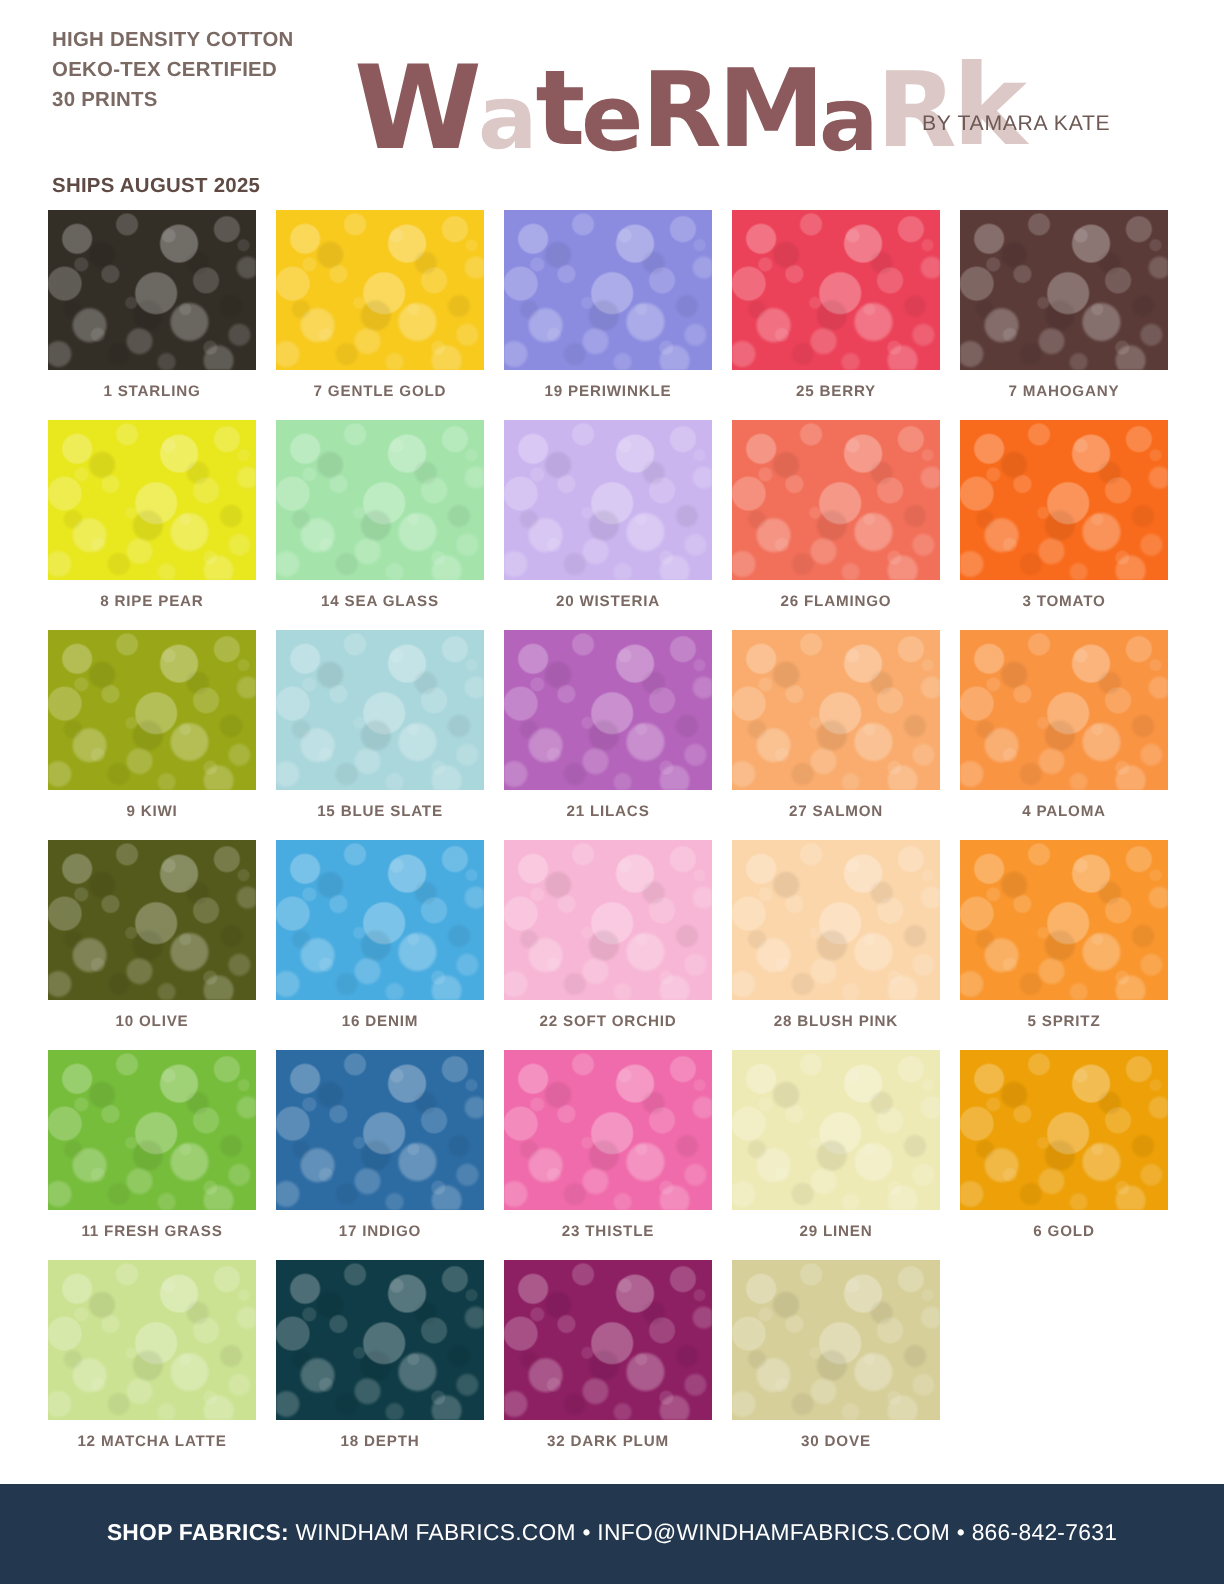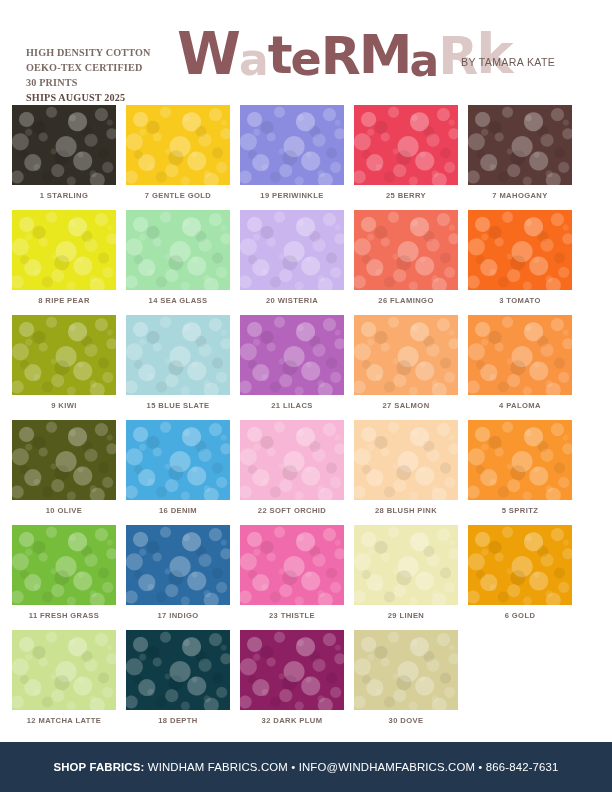--- a/index.html
+++ b/index.html
@@ -17,30 +17,29 @@
 
   
   #header {
     position:absolute;
     left:0; top:0;
     width:612px; height:97px;
   }
 
   #header-specs {
     position:absolute;
-    left:26px; top:46px;
+    left:26px; top:14px;
     font-size:10.2px;
     font-weight:bold;
     letter-spacing:0.15px;
     line-height:14.9px;
     color:#7b6a64;
-    font-family:Liberation Serif, serif;
   }
   #header-specs .spec-line { display:block; white-space:nowrap; }
-  #header-specs .spec-line.emph { color:#5f4a44; }
+  #header-specs .spec-line.emph { color:#5f4a44;margin-top:28px; }
 
   #logo {
     position:absolute;
     left:177px; top:26px;
     height:58px;
     font-size:0;
     white-space:nowrap;
     line-height:1;
   }
   #logo .glyph {
@@ -69,21 +68,21 @@
     font-size:10.6px;
     font-weight:normal;
     letter-spacing:0.35px;
     color:#6d5a55;
     white-space:nowrap;
   }
 
   
   #grid {
     position:absolute;
-    left:12px; top:105px;
+    left:24px; top:105px;
     width:560px;
     display:grid;
     grid-template-columns:repeat(5, 104px);
     grid-template-rows:repeat(6, 105px);
     column-gap:10px;
     row-gap:0px;
   }
 
   .cell { position:relative; width:104px; height:105px; }
 

